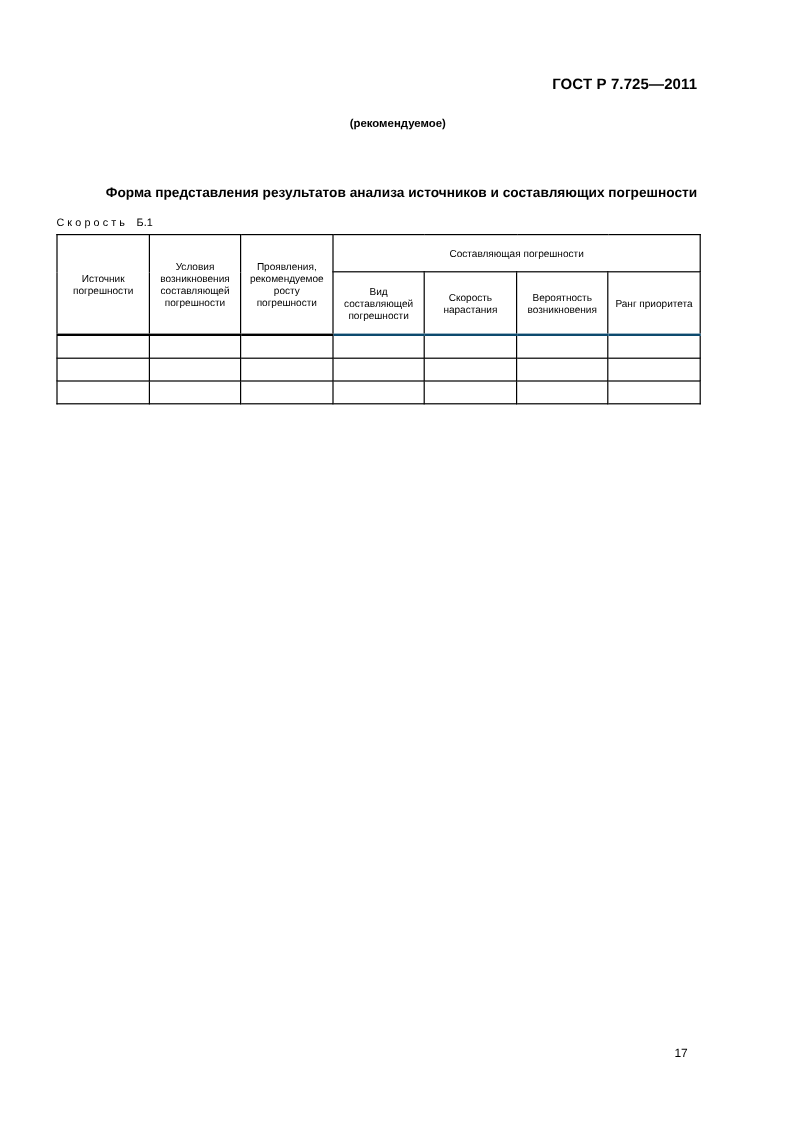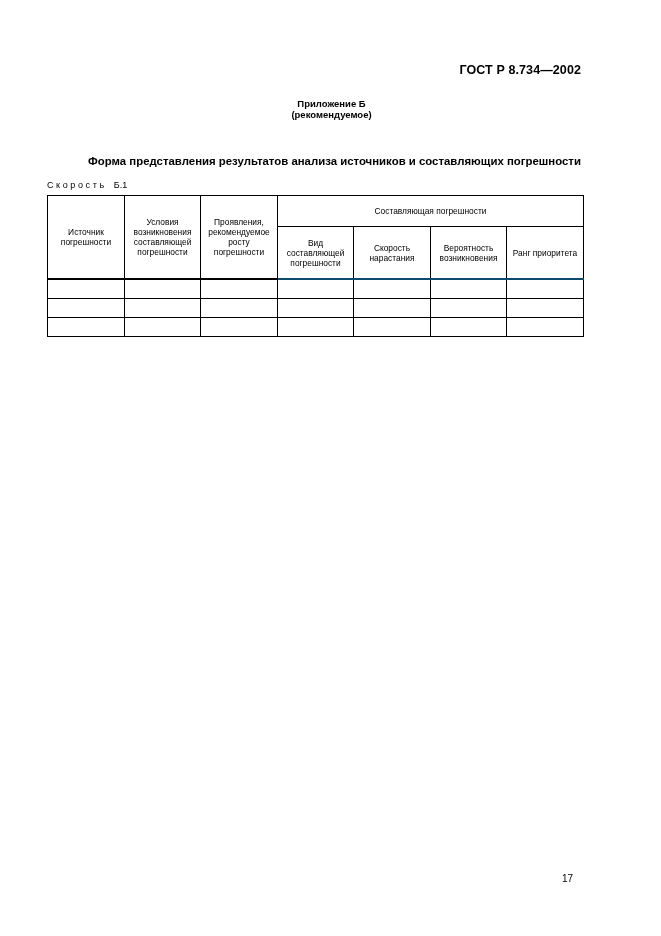--- a/index.html
+++ b/index.html
@@ -78,24 +78,23 @@
       position: absolute;
       left: 562px;
       top: 849px;
       font-size: 10px;
       margin-top: 24px;
     }
   </style>
 </head>
 <body>
 
-<div class="doc-code">ГОСТ Р 8.734—2002</div>
+<div class="doc-code">ГОСТ Р 7.725—2011</div>
 
 <div class="appendix">
-  <div>Приложение Б</div>
   <div>(рекомендуемое)</div>
 </div>
 
 <div class="form-title">Форма представления результатов анализа источников и составляющих погрешности</div>
 
 <div class="table-caption">
   <span>Скорость</span>
   <span class="num">Б.1</span>
 </div>
 

